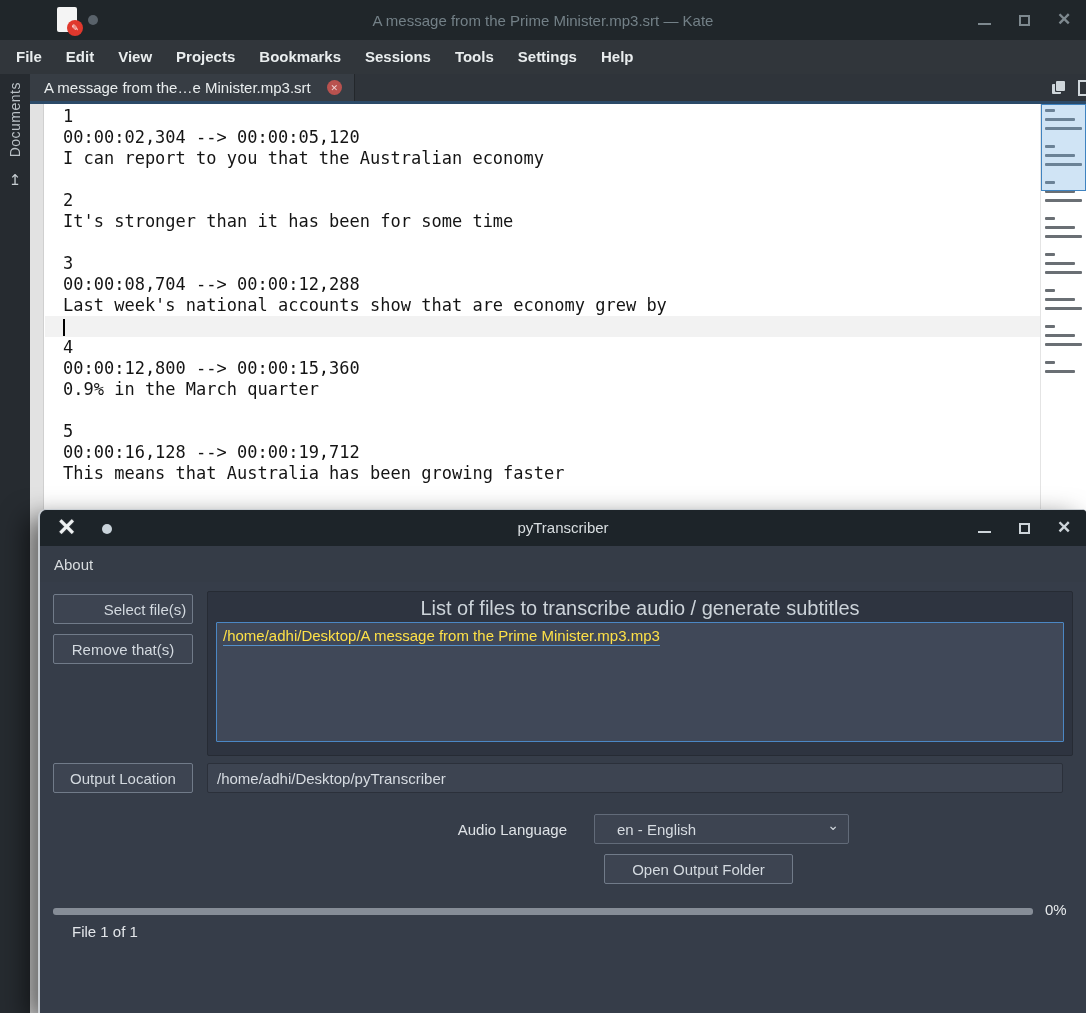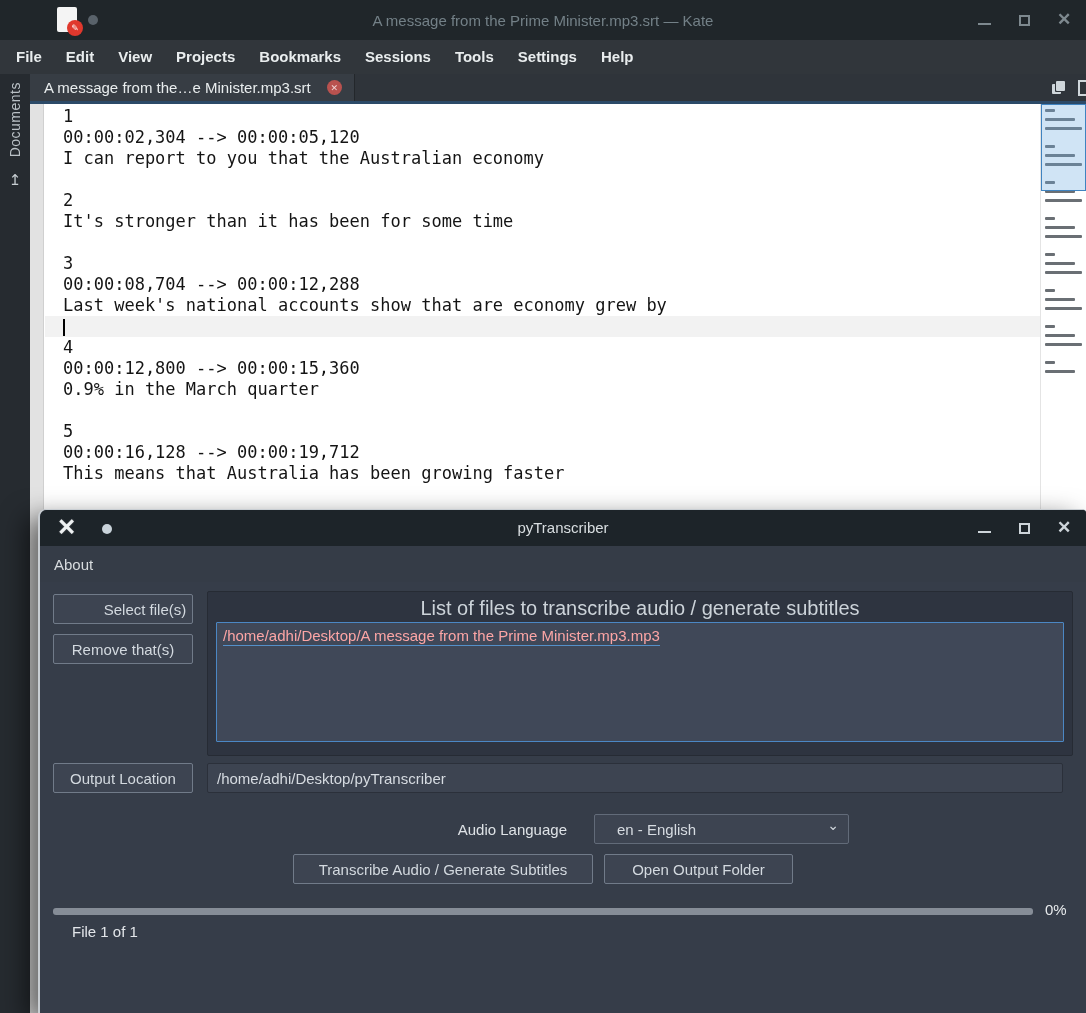--- a/index.html
+++ b/index.html
@@ -86,21 +86,21 @@
   .btn-remove { left:13px; top:124px; width:140px; height:30px; }
   .btn-output { left:13px; top:253px; width:140px; height:30px; }
   .btn-transcribe { left:253px; top:344px; width:300px; height:30px; }
   .btn-openfolder { left:564px; top:344px; width:189px; height:30px; }
 
   .pyt-groupbox { position:absolute; left:167px; top:81px; width:866px; height:165px; background:#2e3440;
                   border:1px solid #262b34; border-radius:2px; }
   .group-title { position:absolute; left:0; right:0; top:5px; text-align:center; color:#ccd3d9; font-size:20px; }
   .file-list { position:absolute; left:8px; top:30px; width:848px; height:120px; background:#404858;
                border:1px solid #4b87c4; border-radius:1px; padding:4px 6px; overflow:hidden; }
-  .file-item { display:inline-block; color:#fca5a5; font-size:15px; border-bottom:1px solid #5490c9; padding-bottom:1px; }
+  .file-item { display:inline-block; color:#fde047; font-size:15px; border-bottom:1px solid #5490c9; padding-bottom:1px; }
 
   .output-field { position:absolute; left:167px; top:253px; width:856px; height:30px; background:#3d4451;
                   border:1px solid #2b303a; border-radius:2px; color:#d6dbe1; font-size:15px;
                   display:flex; align-items:center; padding-left:9px; }
 
   .audio-label { position:absolute; left:300px; top:311px; width:227px; text-align:right; color:#dee2e6; font-size:15px; }
   .lang-dropdown { position:absolute; left:554px; top:304px; width:255px; height:30px; background:#3d4451;
                    border:1px solid #626b79; border-radius:2px; color:#d6dbe1; font-size:15px;
                    display:flex; align-items:center; padding-left:22px; }
   .chevron { position:absolute; right:9px; top:2px; color:#cfd5db; font-size:14px; }
@@ -261,21 +261,20 @@
 
     <div class="pyt-btn btn-output">Output Location</div>
     <div class="output-field">/home/adhi/Desktop/pyTranscriber</div>
 
     <div class="audio-label">Audio Language</div>
     <div class="lang-dropdown">
       <span>en - English</span>
       <span class="chevron">⌄</span>
     </div>
 
-    <div class="pyt-btn btn-transcribe">Transcribe Audio / Generate Subtitles</div>
     <div class="pyt-btn btn-openfolder">Open Output Folder</div>
 
     <div class="progress-groove">
       <div class="progress-fill" id="progress-fill" style="width: 0%;"></div>
     </div>
     <div class="progress-pct">0%</div>
     <div class="file-counter">File 1 of 1</div>
   </div>
 
 </div>

